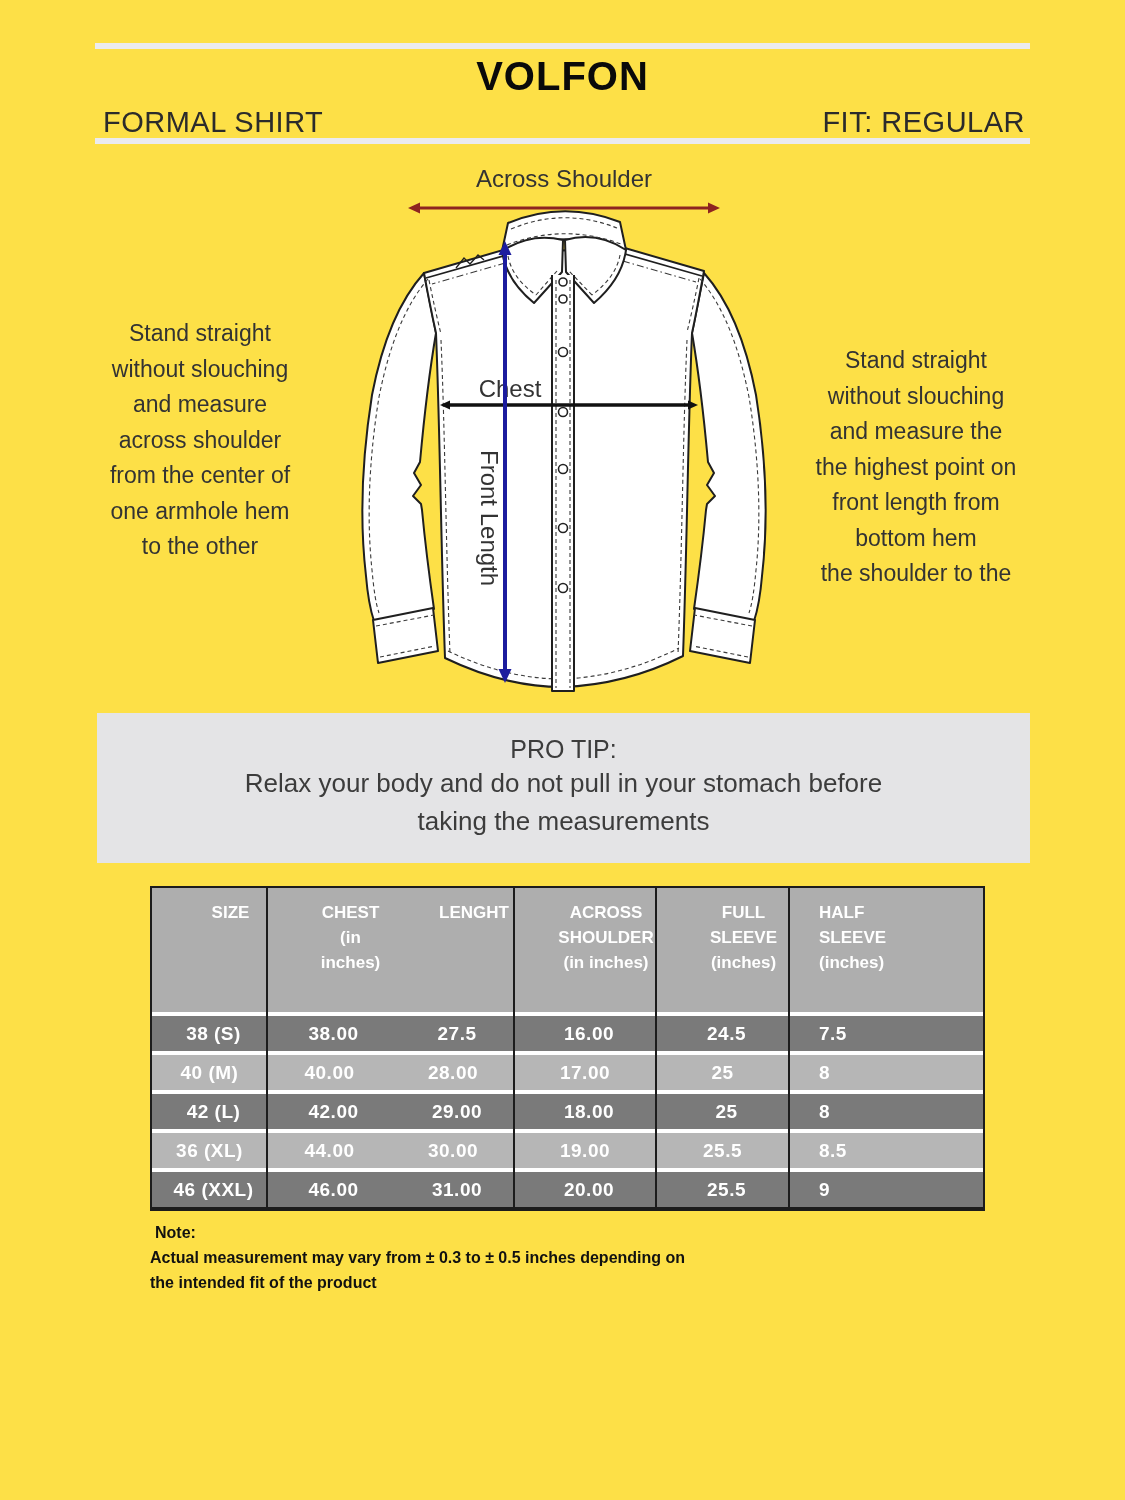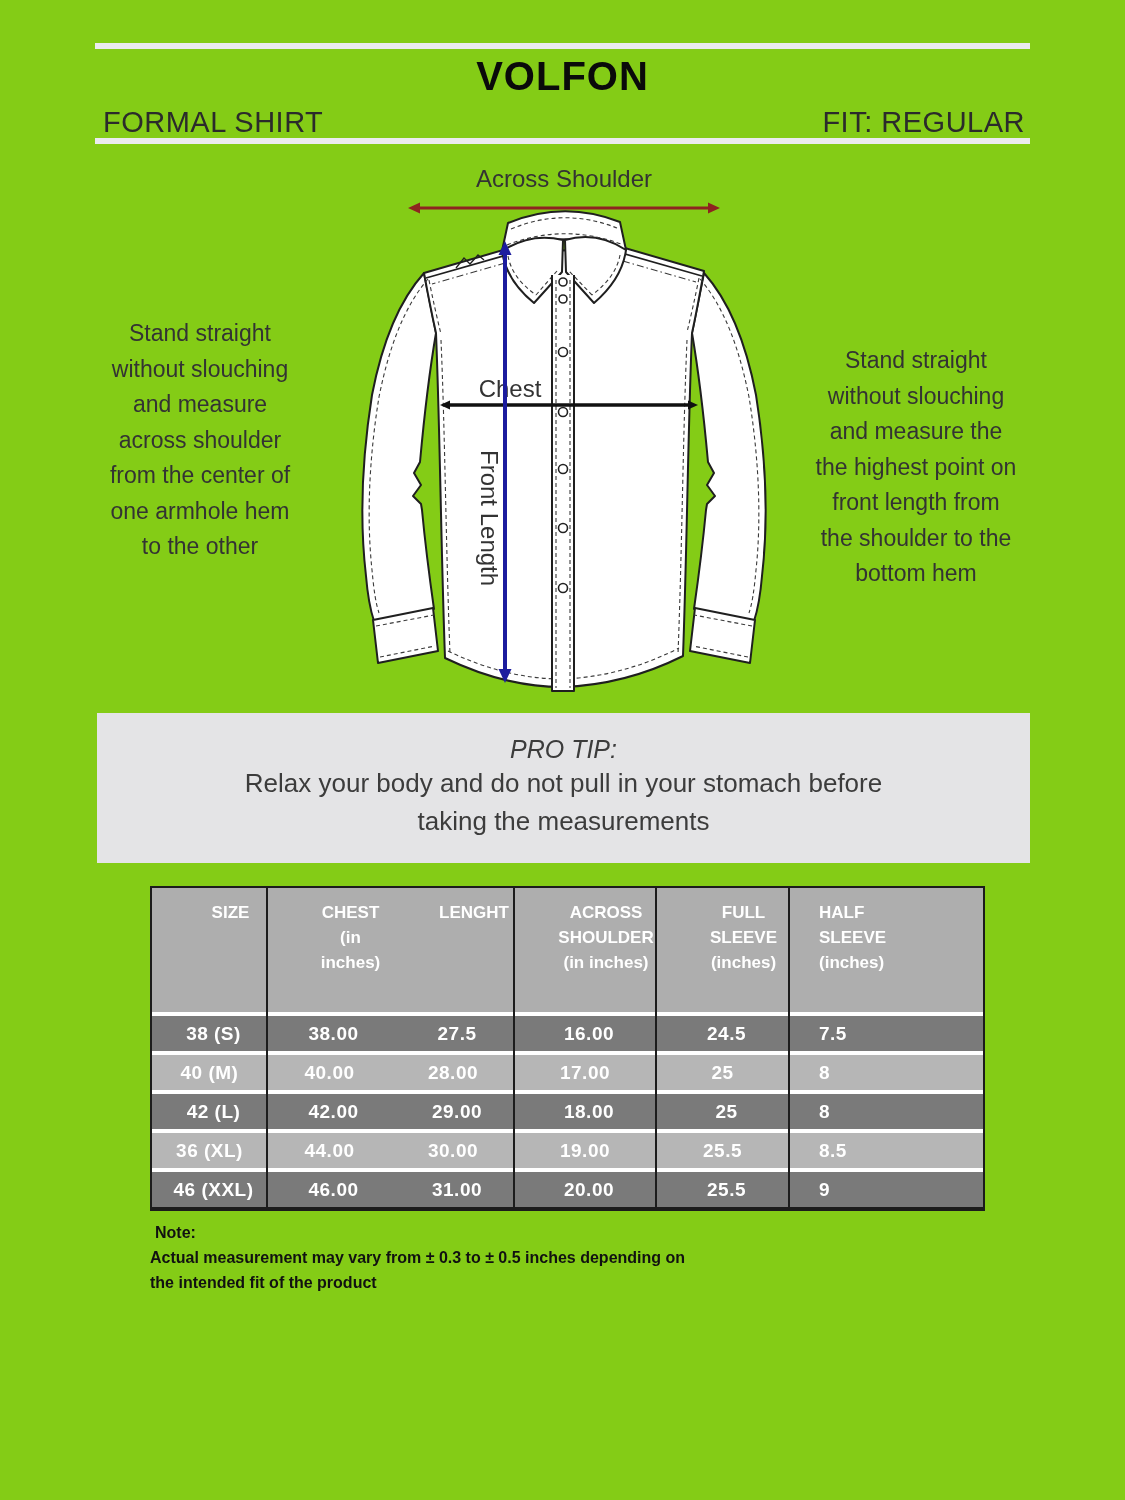--- a/index.html
+++ b/index.html
@@ -1,30 +1,30 @@
 <!DOCTYPE html>
 <html style="--accent-red: #8e2420; --accent-blue: #1c1c9e; --line-dark: #1f1f1f; --bar-gray: #ebebef; --protip-bg: #e4e4e6; --table-header-bg: #aeaeae; --table-row-dark: #7a7a7a; --table-row-light: #b6b6b6; --table-border: #1c1c1c; --table-text: #ffffff;"><head>
 <meta charset="utf-8">
 <style>
   html,body{margin:0;padding:0;background:#fff;}
-  .page{position:relative;width:1125px;height:1500px;background:#84cc16;overflow:hidden;
+  .page{position:relative;width:1125px;height:1500px;background:#fde047;overflow:hidden;
         font-family:"Liberation Sans",sans-serif;color:#2f2f2f;}
   .bar{position:absolute;left:95px;width:935px;height:6px;background:var(--bar-gray,#ebebef);}
   .bar1{top:43px;}
   .bar2{top:138px;}
   .brand{position:absolute;left:0;top:54px;width:1125px;text-align:center;
          font-size:40px;font-weight:bold;color:#0a0a0a;letter-spacing:1px;}
   .product{position:absolute;left:103px;top:106px;font-size:29px;color:#2b2b2b;letter-spacing:0.5px;}
   .fit{position:absolute;right:100px;top:106px;font-size:29px;color:#2b2b2b;letter-spacing:0.5px;margin-left:8px;}
   .instr{position:absolute;text-align:center;font-size:23px;line-height:35.5px;color:#333;}
   .instr-left{left:95px;top:316px;width:210px;}
   .instr-right{left:800px;top:343px;width:232px;}
   .protip{position:absolute;left:97px;top:713px;width:933px;height:150px;
           background:var(--protip-bg,#e4e4e6);text-align:center;color:#3c3c3c;}
-  .protip-title{margin-top:22px;font-size:25px;font-style:italic;}
+  .protip-title{margin-top:22px;font-size:25px;}
   .protip-line{font-size:26px;line-height:38px;}
   
   .shirt-svg{position:absolute;left:340px;top:160px;width:450px;height:550px;}
   .outline{fill:#fff;stroke:var(--line-dark,#1f1f1f);stroke-width:2;stroke-linejoin:round;}
   .seam{fill:none;stroke:var(--line-dark,#1f1f1f);stroke-width:1.7;}
   .thin{stroke-width:1.3;}
   .stitch{fill:none;stroke:#3a3a3a;stroke-width:1.1;stroke-dasharray:4 3;}
   .dashdot{stroke-dasharray:7 3 1.5 3;}
   .btn{fill:#fff;stroke:#222;stroke-width:1.6;}
   .red-line{stroke:var(--accent-red,#8e2420);stroke-width:3.2;}
@@ -73,22 +73,22 @@
     <div>one armhole hem</div>
     <div>to the other</div>
   </div>
 
   <div class="instr instr-right">
     <div>Stand straight</div>
     <div>without slouching</div>
     <div>and measure the</div>
     <div>the highest point on</div>
     <div>front length from</div>
+    <div>bottom hem</div>
     <div>the shoulder to the</div>
-    <div>bottom hem</div>
   </div>
 
   <svg class="shirt-svg" viewBox="0 0 450 550">
 
     <path class="outline" d="M 84,113 C 58,142 42,183 32,235 C 23,292 19,356 26,416 C 28,440 31,452 34,461 L 94,449 C 90,421 85,382 82,350 L 81,344 L 73,336 L 81,325 L 74,313 L 80,302 C 84,258 89,214 96,173 Z"></path>
     <path class="outline" d="M 364,113 C 390,142 406,183 416,235 C 425,292 429,356 422,416 C 420,440 417,452 414,461 L 354,449 C 358,421 363,382 366,350 L 367,344 L 375,336 L 367,325 L 374,313 L 368,302 C 364,258 359,214 352,173 Z"></path>
     <path class="outline" d="M 33,460 L 93,448 L 98,491 L 38,503 Z"></path>
     <path class="outline" d="M 415,460 L 355,448 L 350,491 L 410,503 Z"></path>
 
     <path class="outline" d="M 177,86 L 84,113 C 88,135 92,155 96,173 C 100,270 101,390 105,498 Q 165,527 222,527 Q 285,525 343,496 C 347,388 348,268 352,173 C 356,155 360,133 364,111 L 271,84 Q 224,96 177,86 Z"></path>

